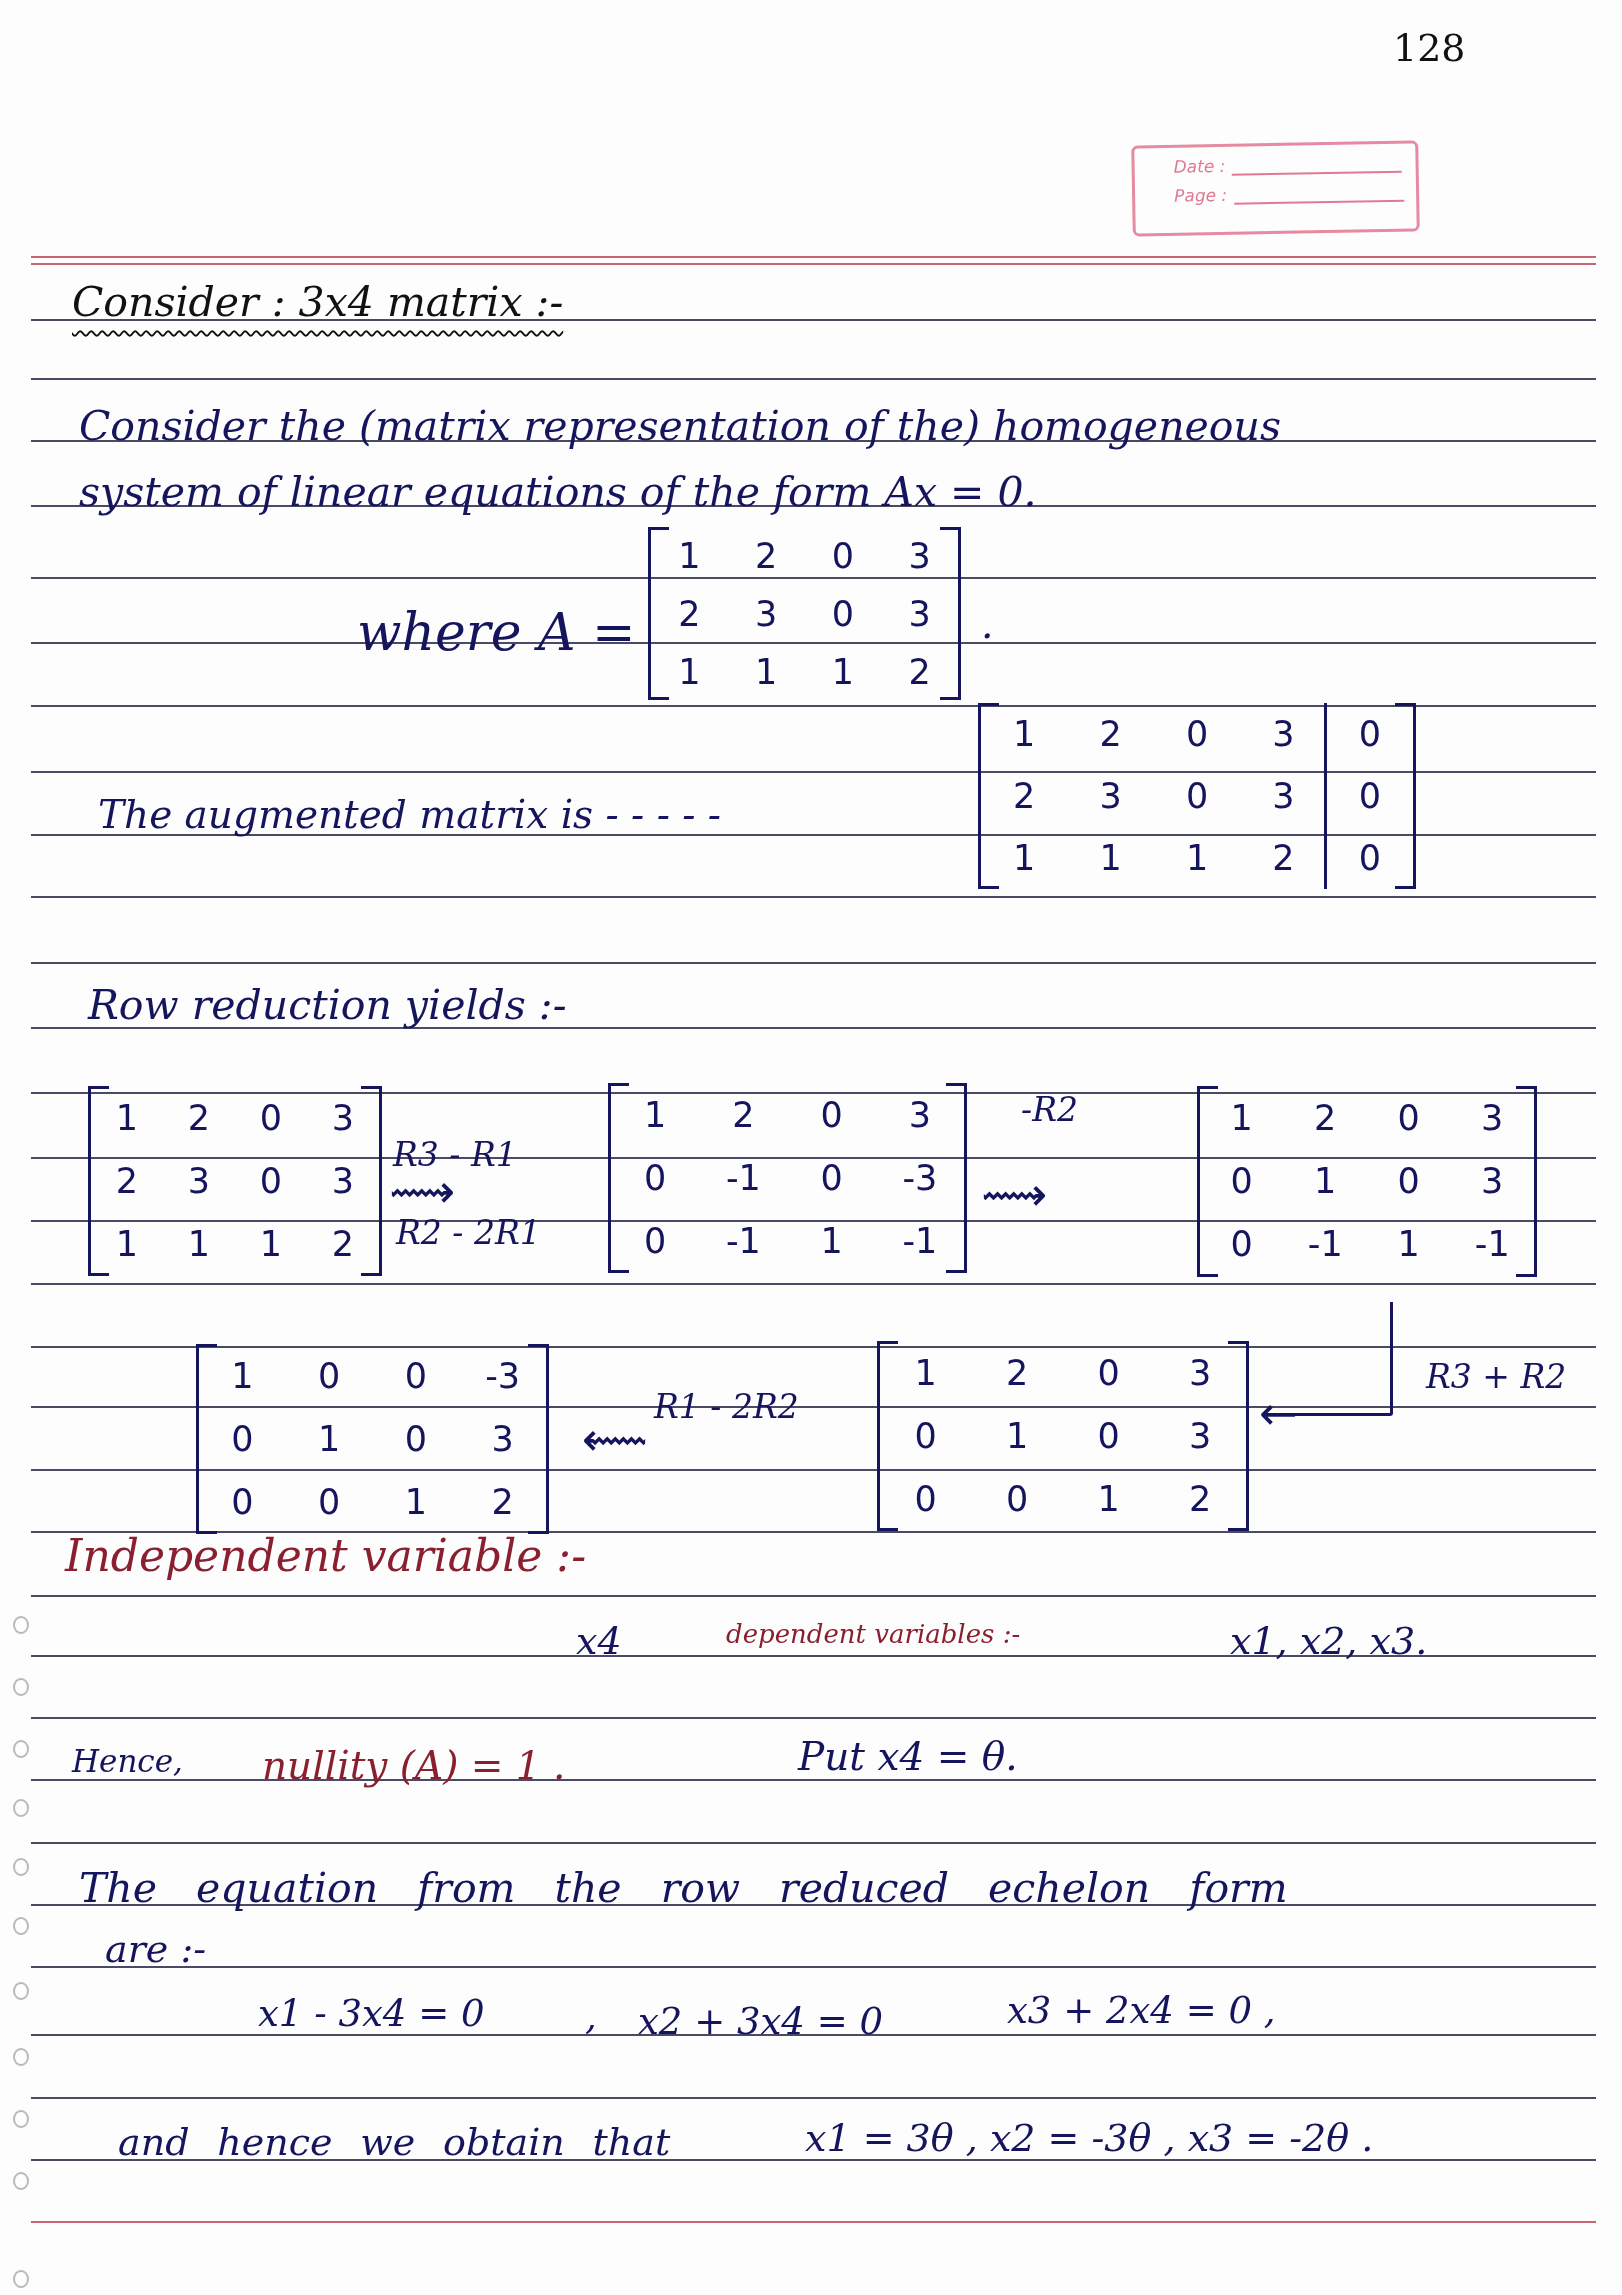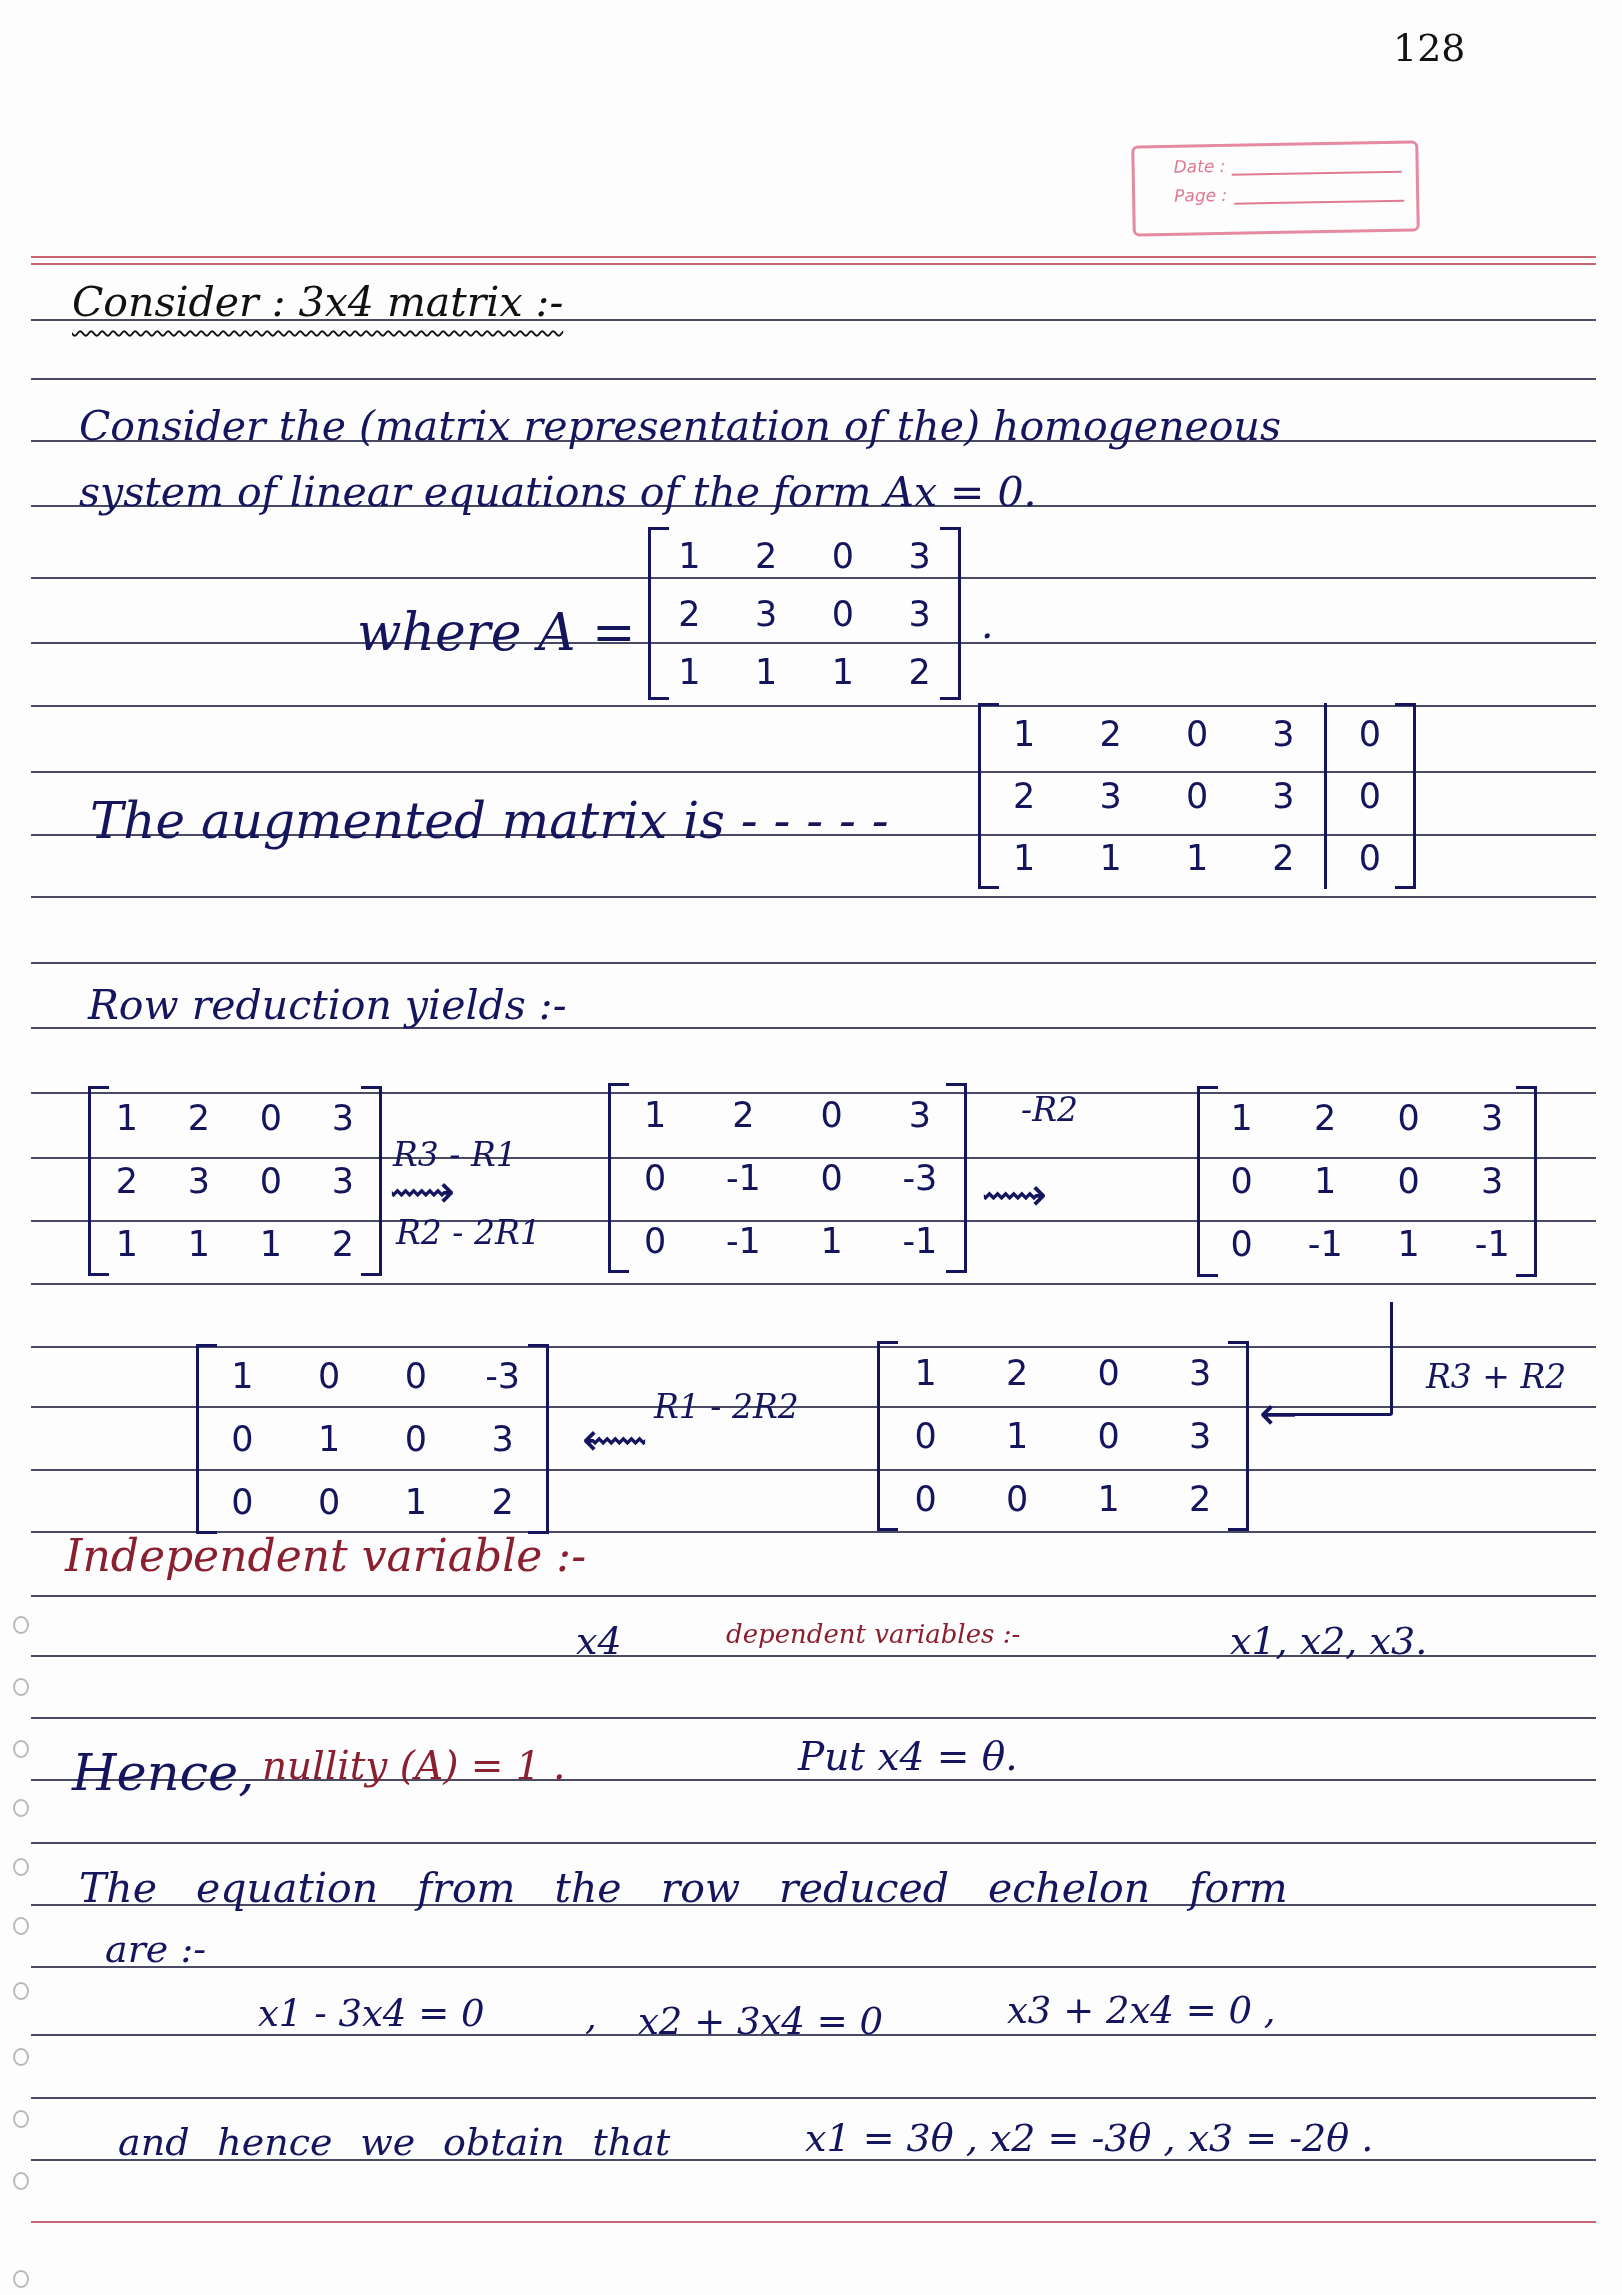--- a/index.html
+++ b/index.html
@@ -109,21 +109,21 @@
     </div>
   <div class="mrow" style="height:58px">
       <span>1</span>
       <span>1</span>
       <span>1</span>
       <span>2</span>
     </div>
 </div>
 <div class="hw" style="left:981px;top:602px;font-size:39px;">.</div>
 
-<div class="hw" style="left:90px;top:792px;font-size:50px;">The augmented matrix is - - - - -</div>
+<div class="hw" style="left:98px;top:792px;font-size:39px;">The augmented matrix is - - - - -</div>
 <div class="matrix" style="left:978px;top:703px;width:432px;height:186px;">
   <div class="aug-sep" style="left:343px"></div>
   <div class="mrow" style="height:62px">
       <span>1</span>
       <span>2</span>
       <span>0</span>
       <span>3</span>
       <span>0</span>
     </div>
   <div class="mrow" style="height:62px">
@@ -260,21 +260,21 @@
       <span>1</span>
       <span>2</span>
     </div>
 </div>
 
 <div class="hw red" style="left:65px;top:1530px;font-size:44px;">Independent variable :-</div>
 <div class="hw" style="left:576px;top:1619px;font-size:38px;">x4</div>
 <div class="hw red" style="left:726px;top:1619px;font-size:26px;">dependent variables :-</div>
 <div class="hw" style="left:1230px;top:1619px;font-size:38px;">x1, x2, x3.</div>
 
-<div class="hw" style="left:72px;top:1743px;font-size:51px;">Hence,</div>
+<div class="hw" style="left:72px;top:1743px;font-size:31px;">Hence,</div>
 <div class="hw red" style="left:262px;top:1743px;font-size:39px;">nullity (A) = 1 .</div>
 <div class="hw" style="left:798px;top:1734px;font-size:39px;">Put x4 = θ.</div>
 
 <div class="hw" style="left:79px;top:1864px;font-size:41px;word-spacing:26px;">The equation from the row reduced echelon form</div>
 <div class="hw" style="left:105px;top:1927px;font-size:38px;">are :-</div>
 <div class="hw" style="left:258px;top:1992px;font-size:37px;">x1 - 3x4 = 0</div>
 <div class="hw" style="left:585px;top:1995px;font-size:37px;">,</div>
 <div class="hw" style="left:638px;top:1992px;font-size:37px;margin-top:8px;">x2 + 3x4 = 0</div>
 <div class="hw" style="left:1007px;top:1989px;font-size:37px;">x3 + 2x4 = 0 ,</div>
 

